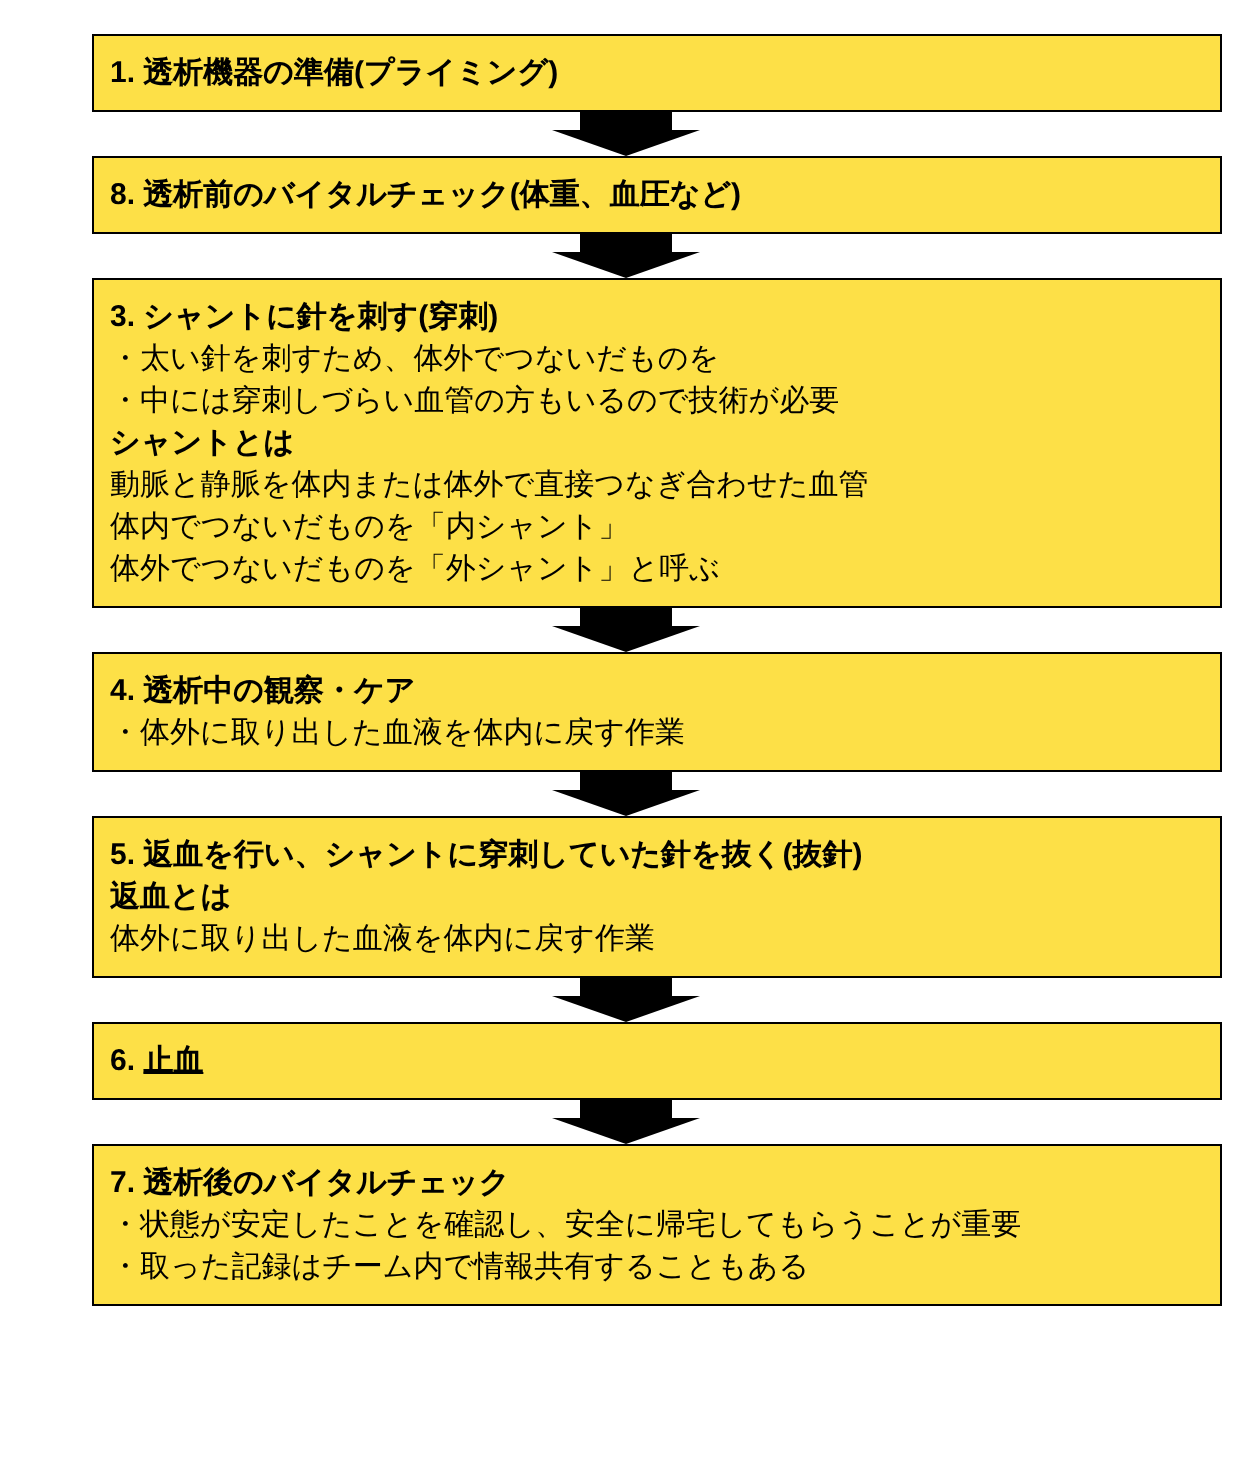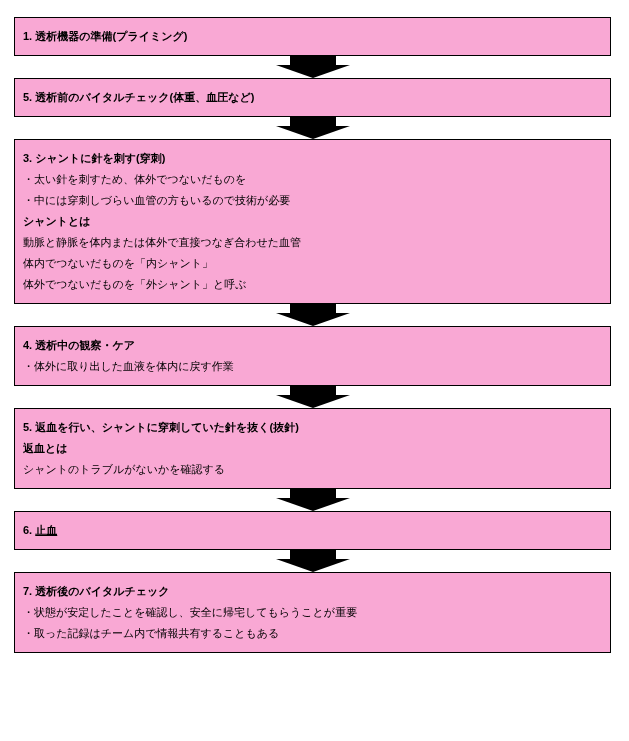--- a/index.html
+++ b/index.html
@@ -14,24 +14,25 @@
     color: #000000;
   }
   .flow {
     box-sizing: border-box;
     width: 629px;
     padding: 17px 18px 20px 14px;
   }
   .box {
     box-sizing: border-box;
     border: 1.5px solid #000000;
-    background: #f9a8d4;
+    background: #fde047;
     padding: 8px 10px 8px 8px;
-    font-size: 11px;
+    font-size: 15px;
     line-height: 21px;
+    margin-left: 32px;
   }
   .line { white-space: nowrap; }
   .line span.b { font-weight: bold; }
   .line span.u { text-decoration: underline; }
   .arrow {
     height: 22px;
     display: flex;
     flex-direction: column;
     align-items: center;
     justify-content: flex-start;
@@ -57,21 +58,21 @@
   <div class="box">
       <div class="line"><span class="b">1. 透析機器の準備(プライミング)</span></div>
     </div>
 
   <div class="arrow">
     <div class="stem"></div>
     <div class="head"></div>
   </div>
 
   <div class="box">
-      <div class="line"><span class="b">5. 透析前のバイタルチェック(体重、血圧など)</span></div>
+      <div class="line"><span class="b">8. 透析前のバイタルチェック(体重、血圧など)</span></div>
     </div>
 
   <div class="arrow">
     <div class="stem"></div>
     <div class="head"></div>
   </div>
 
   <div class="box">
       <div class="line"><span class="b">3. シャントに針を刺す(穿刺)</span></div>
       <div class="line"><span>・太い針を刺すため、体外でつないだものを</span></div>
@@ -93,21 +94,21 @@
     </div>
 
   <div class="arrow">
     <div class="stem"></div>
     <div class="head"></div>
   </div>
 
   <div class="box">
       <div class="line"><span class="b">5. 返血を行い、シャントに穿刺していた針を抜く(抜針)</span></div>
       <div class="line"><span class="b">返血とは</span></div>
-      <div class="line"><span>シャントのトラブルがないかを確認する</span></div>
+      <div class="line"><span>体外に取り出した血液を体内に戻す作業</span></div>
     </div>
 
   <div class="arrow">
     <div class="stem"></div>
     <div class="head"></div>
   </div>
 
   <div class="box">
       <div class="line"><span class="b">6. </span><span class="b u">止血</span></div>
     </div>

